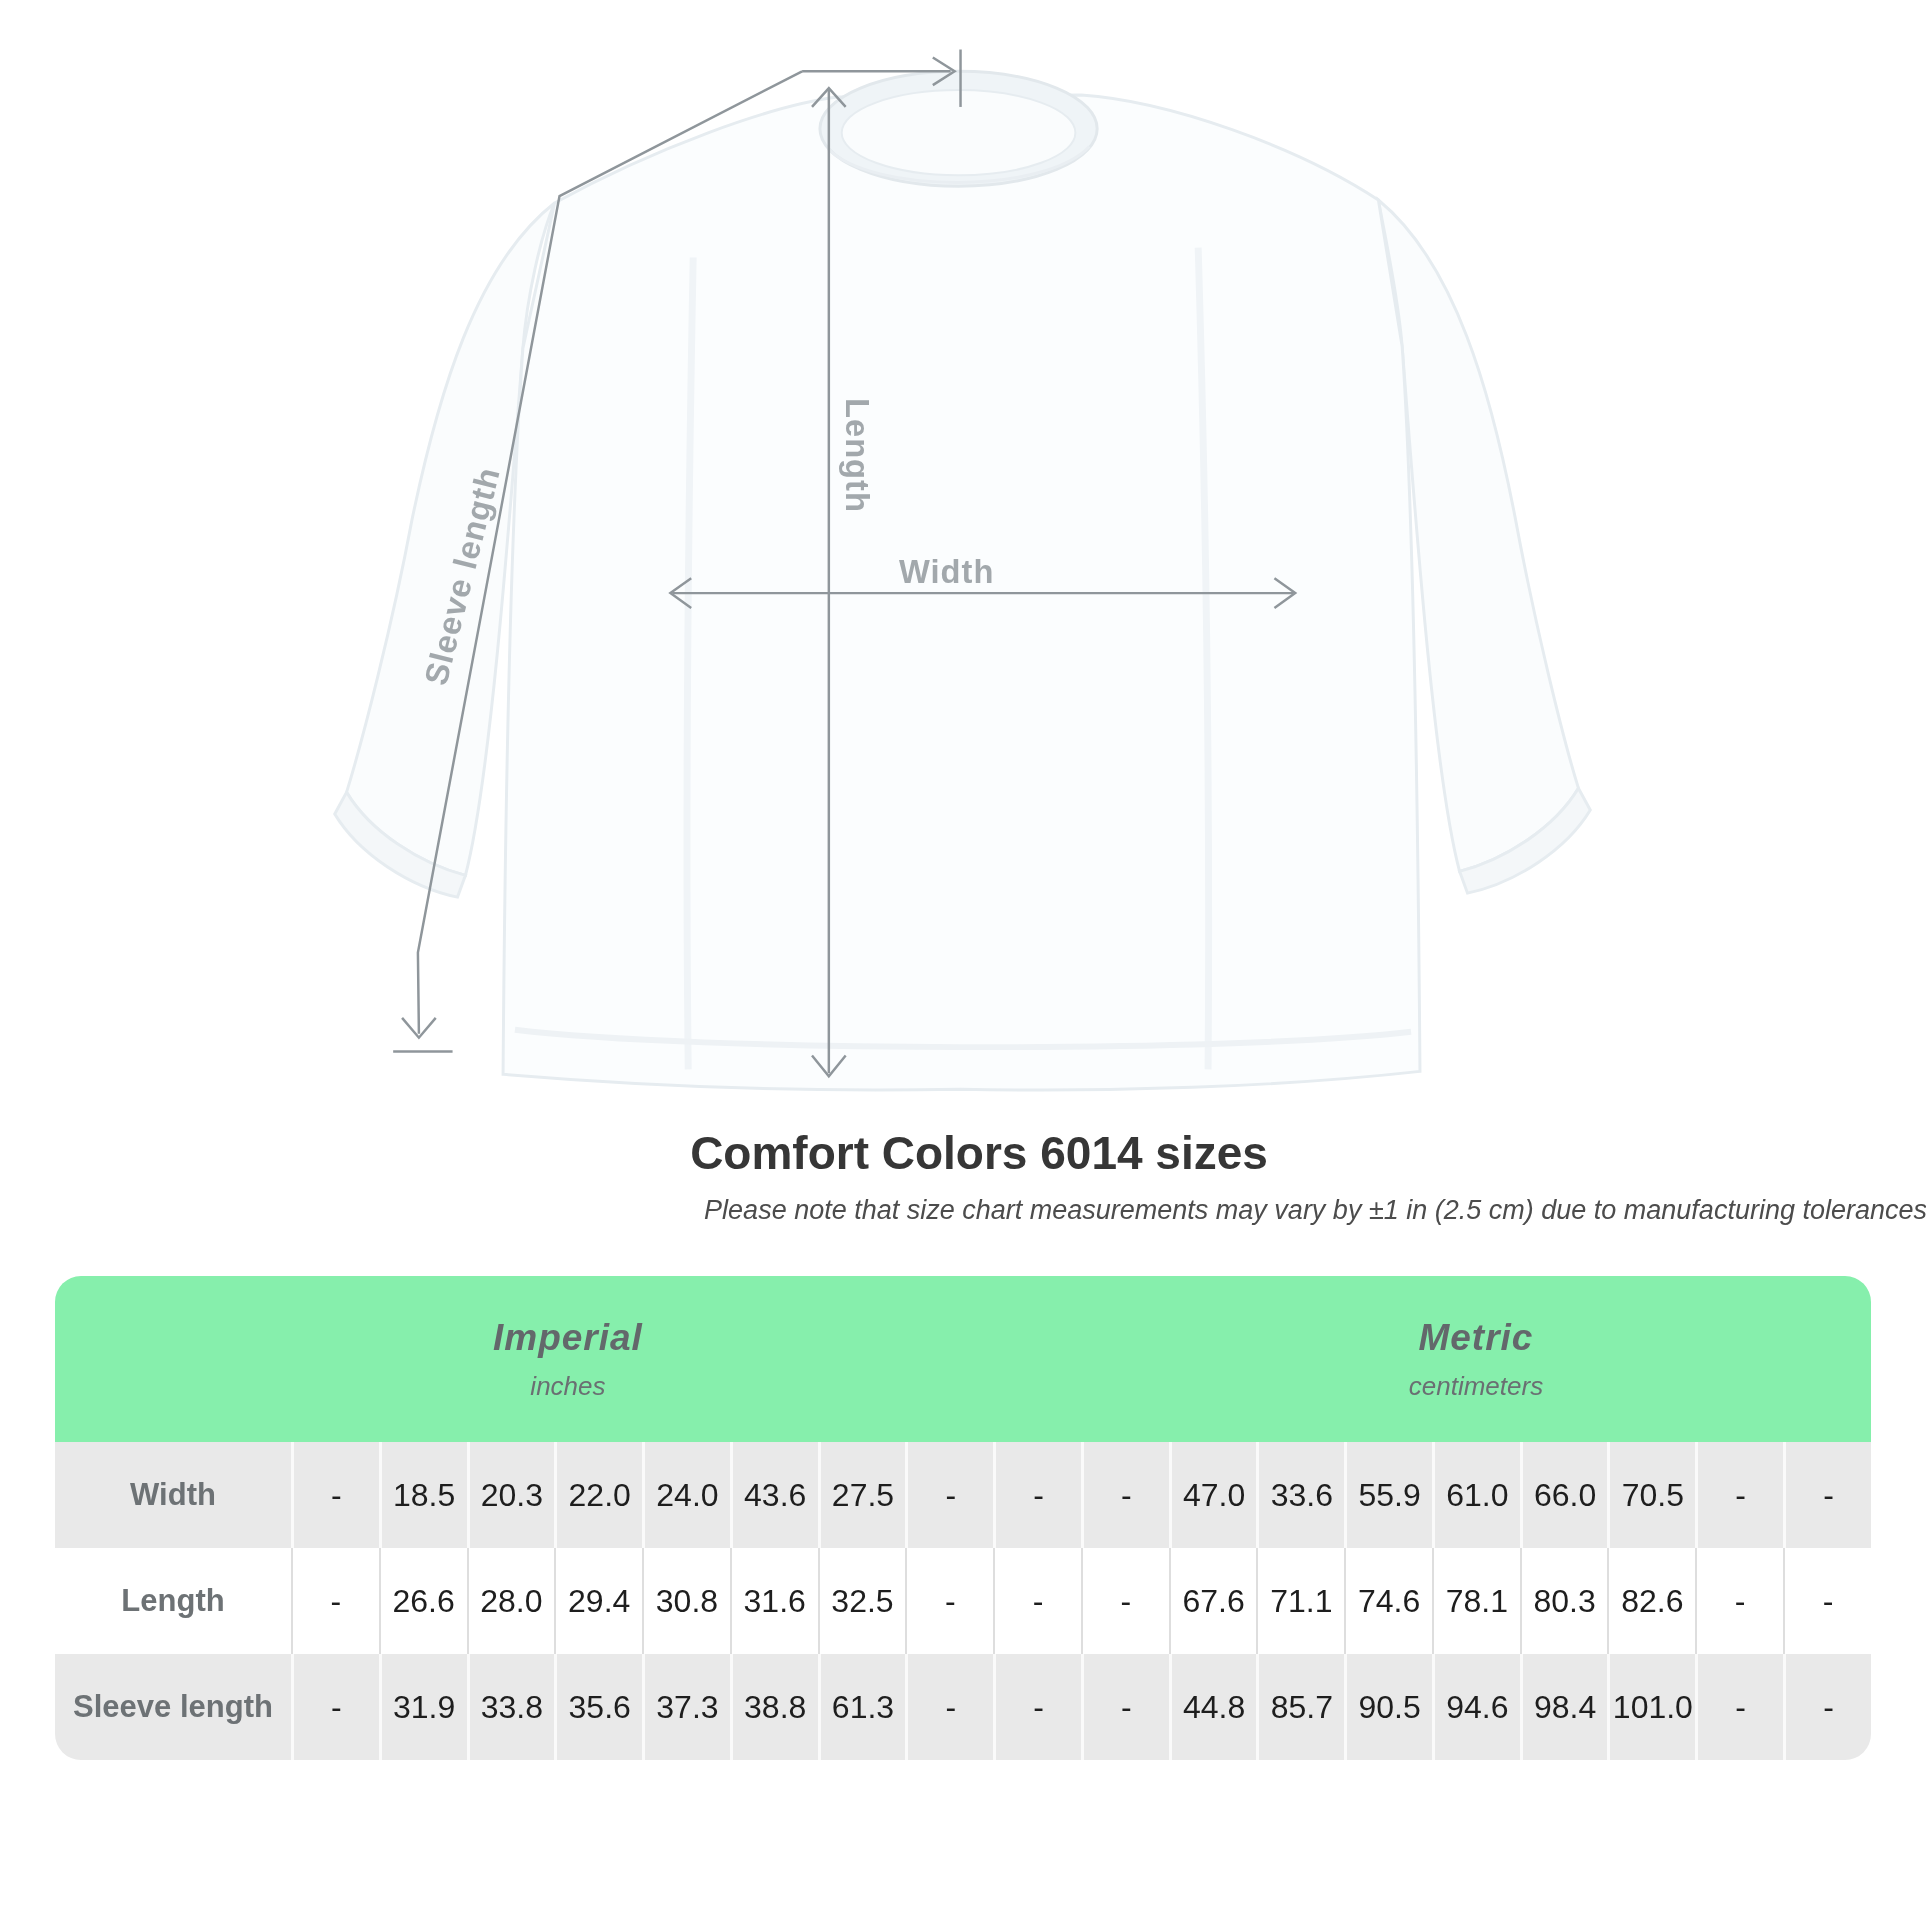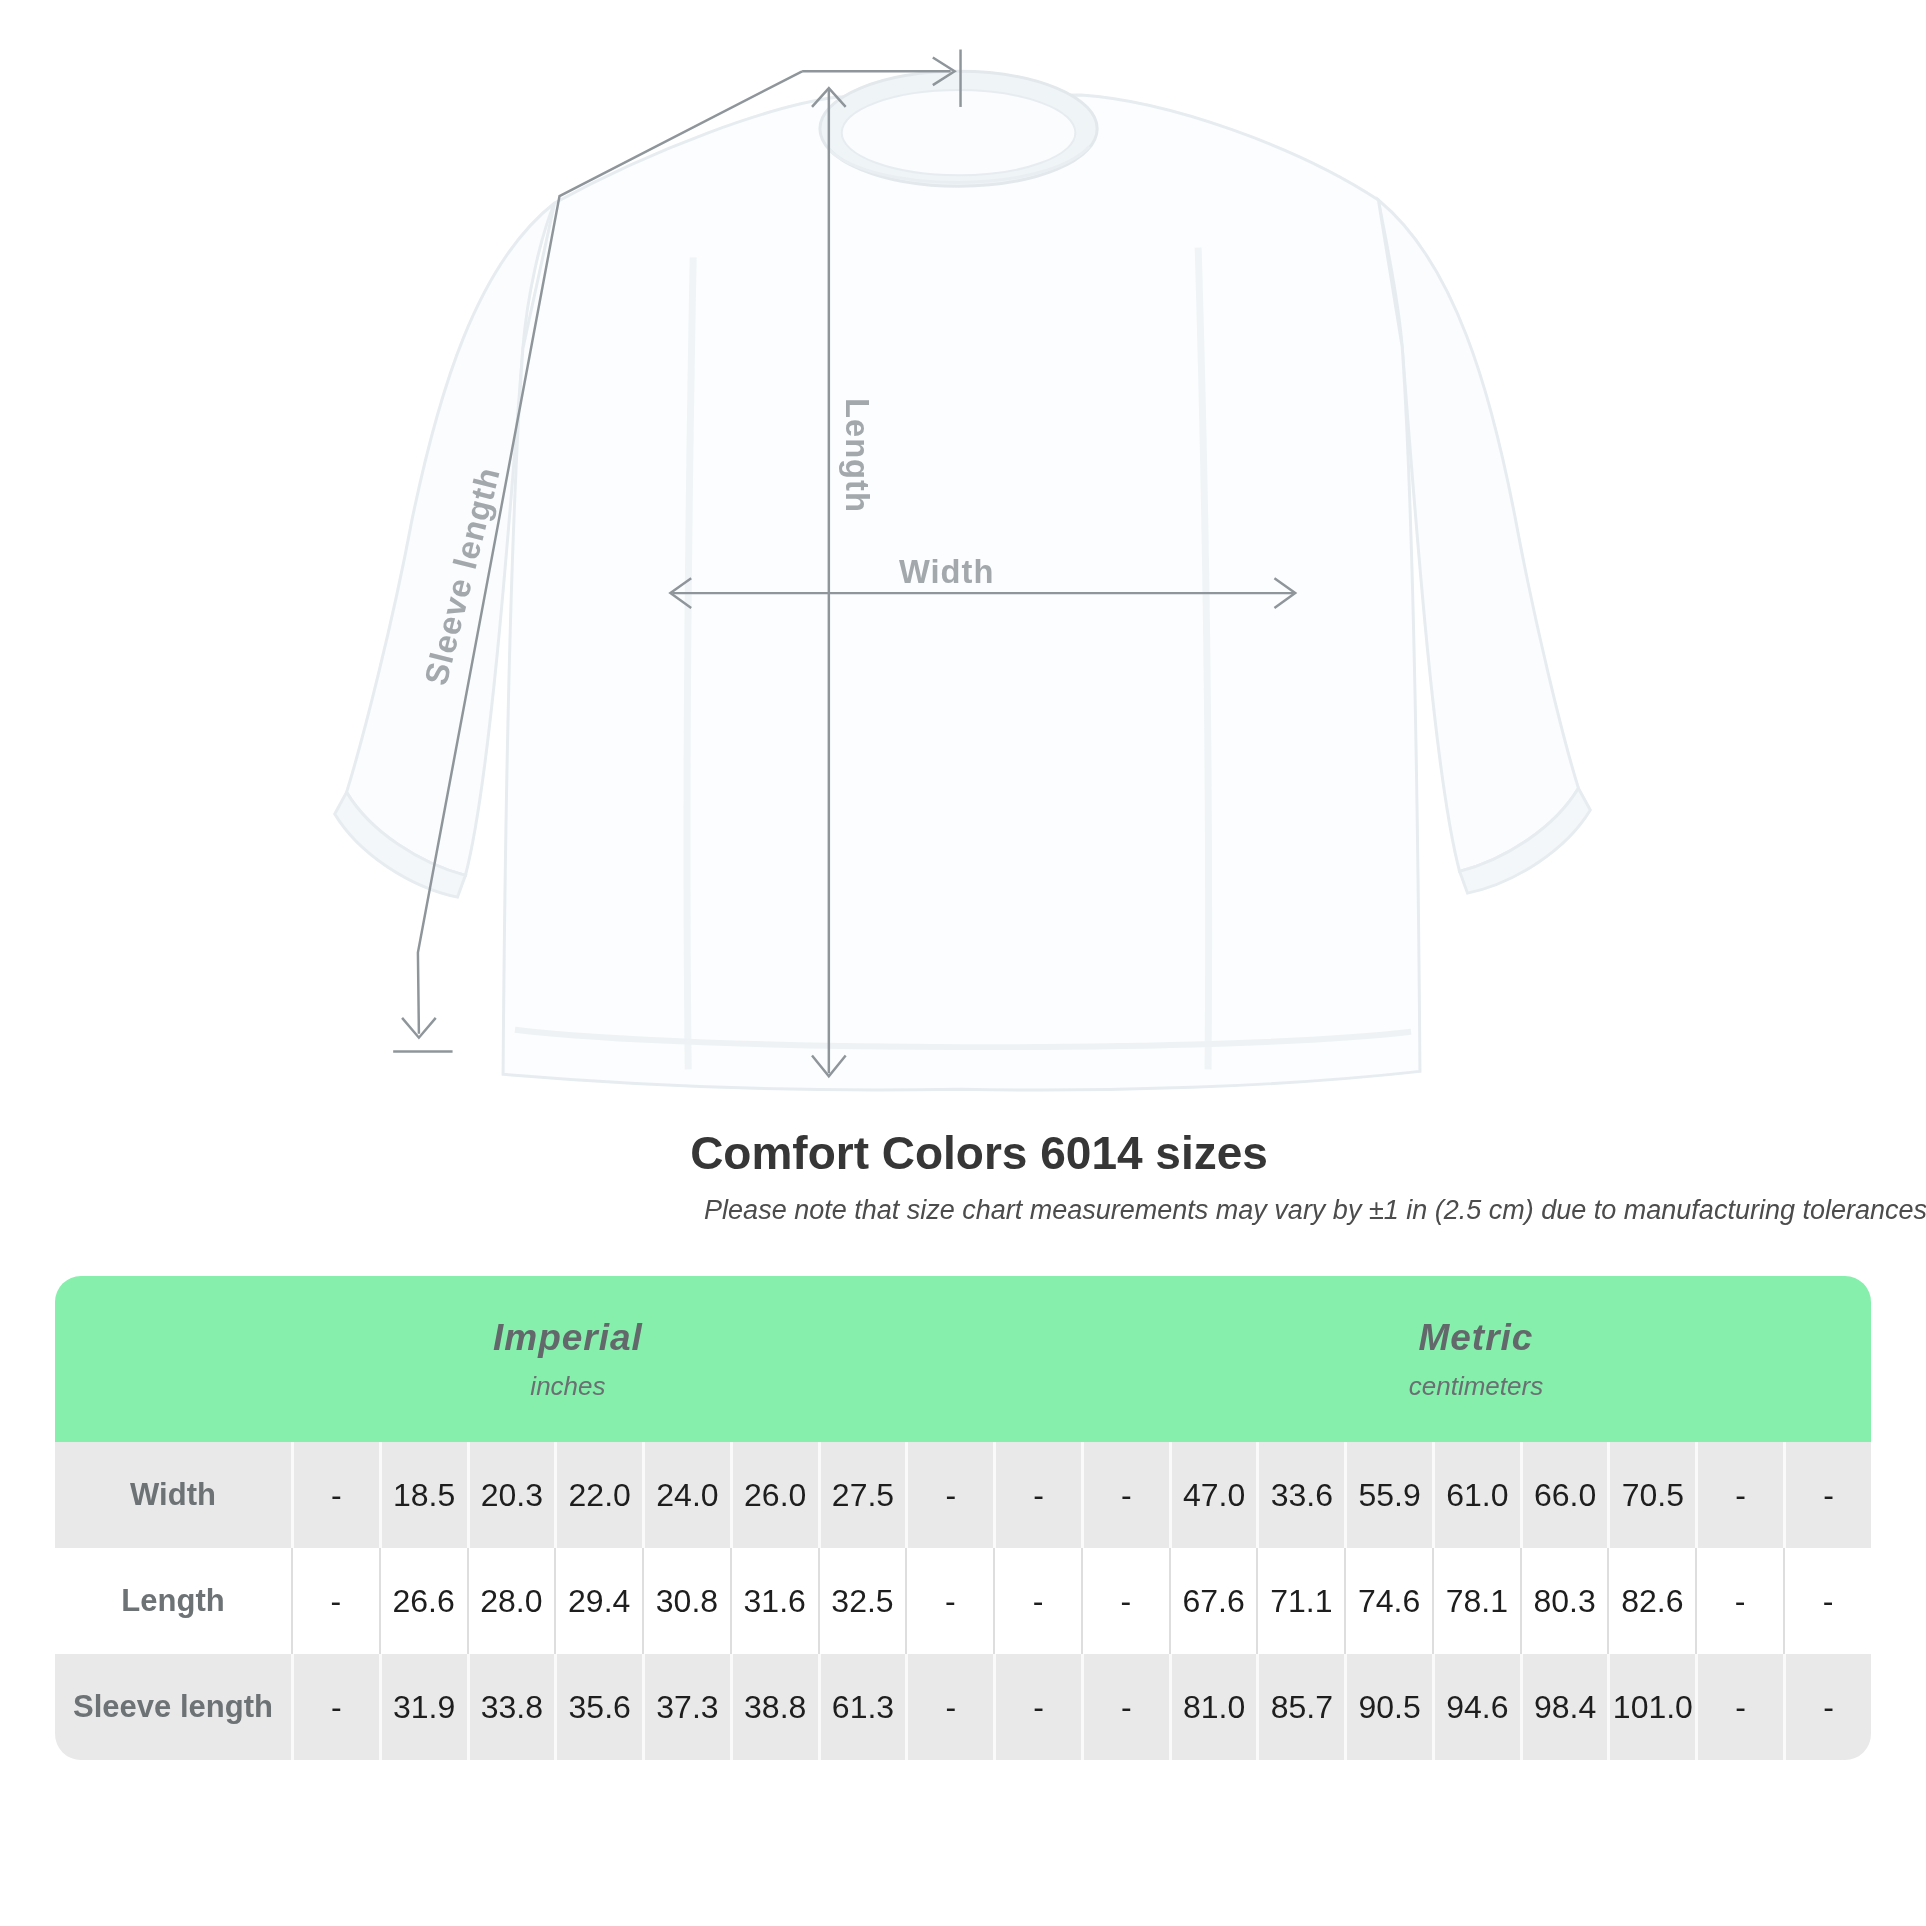--- a/index.html
+++ b/index.html
@@ -141,21 +141,21 @@
         </td>
       </tr>
 
     <tr class="data-row gray">
           <th class="rowlabel">Width</th>
           <td class="val">-</td>
           <td class="val">18.5</td>
           <td class="val">20.3</td>
           <td class="val">22.0</td>
           <td class="val">24.0</td>
-          <td class="val">26.0</td>
+          <td class="val">43.6</td>
           <td class="val">27.5</td>
           <td class="val">-</td>
           <td class="val">-</td>
           <td class="val">-</td>
           <td class="val">47.0</td>
           <td class="val">33.6</td>
           <td class="val">55.9</td>
           <td class="val">61.0</td>
           <td class="val">66.0</td>
           <td class="val">70.5</td>
@@ -188,21 +188,21 @@
           <td class="val">-</td>
           <td class="val">31.9</td>
           <td class="val">33.8</td>
           <td class="val">35.6</td>
           <td class="val">37.3</td>
           <td class="val">38.8</td>
           <td class="val">61.3</td>
           <td class="val">-</td>
           <td class="val">-</td>
           <td class="val">-</td>
-          <td class="val">81.0</td>
+          <td class="val">44.8</td>
           <td class="val">85.7</td>
           <td class="val">90.5</td>
           <td class="val">94.6</td>
           <td class="val">98.4</td>
           <td class="val">101.0</td>
           <td class="val">-</td>
           <td class="val">-</td>
         </tr>
       </tbody>
   </table>

